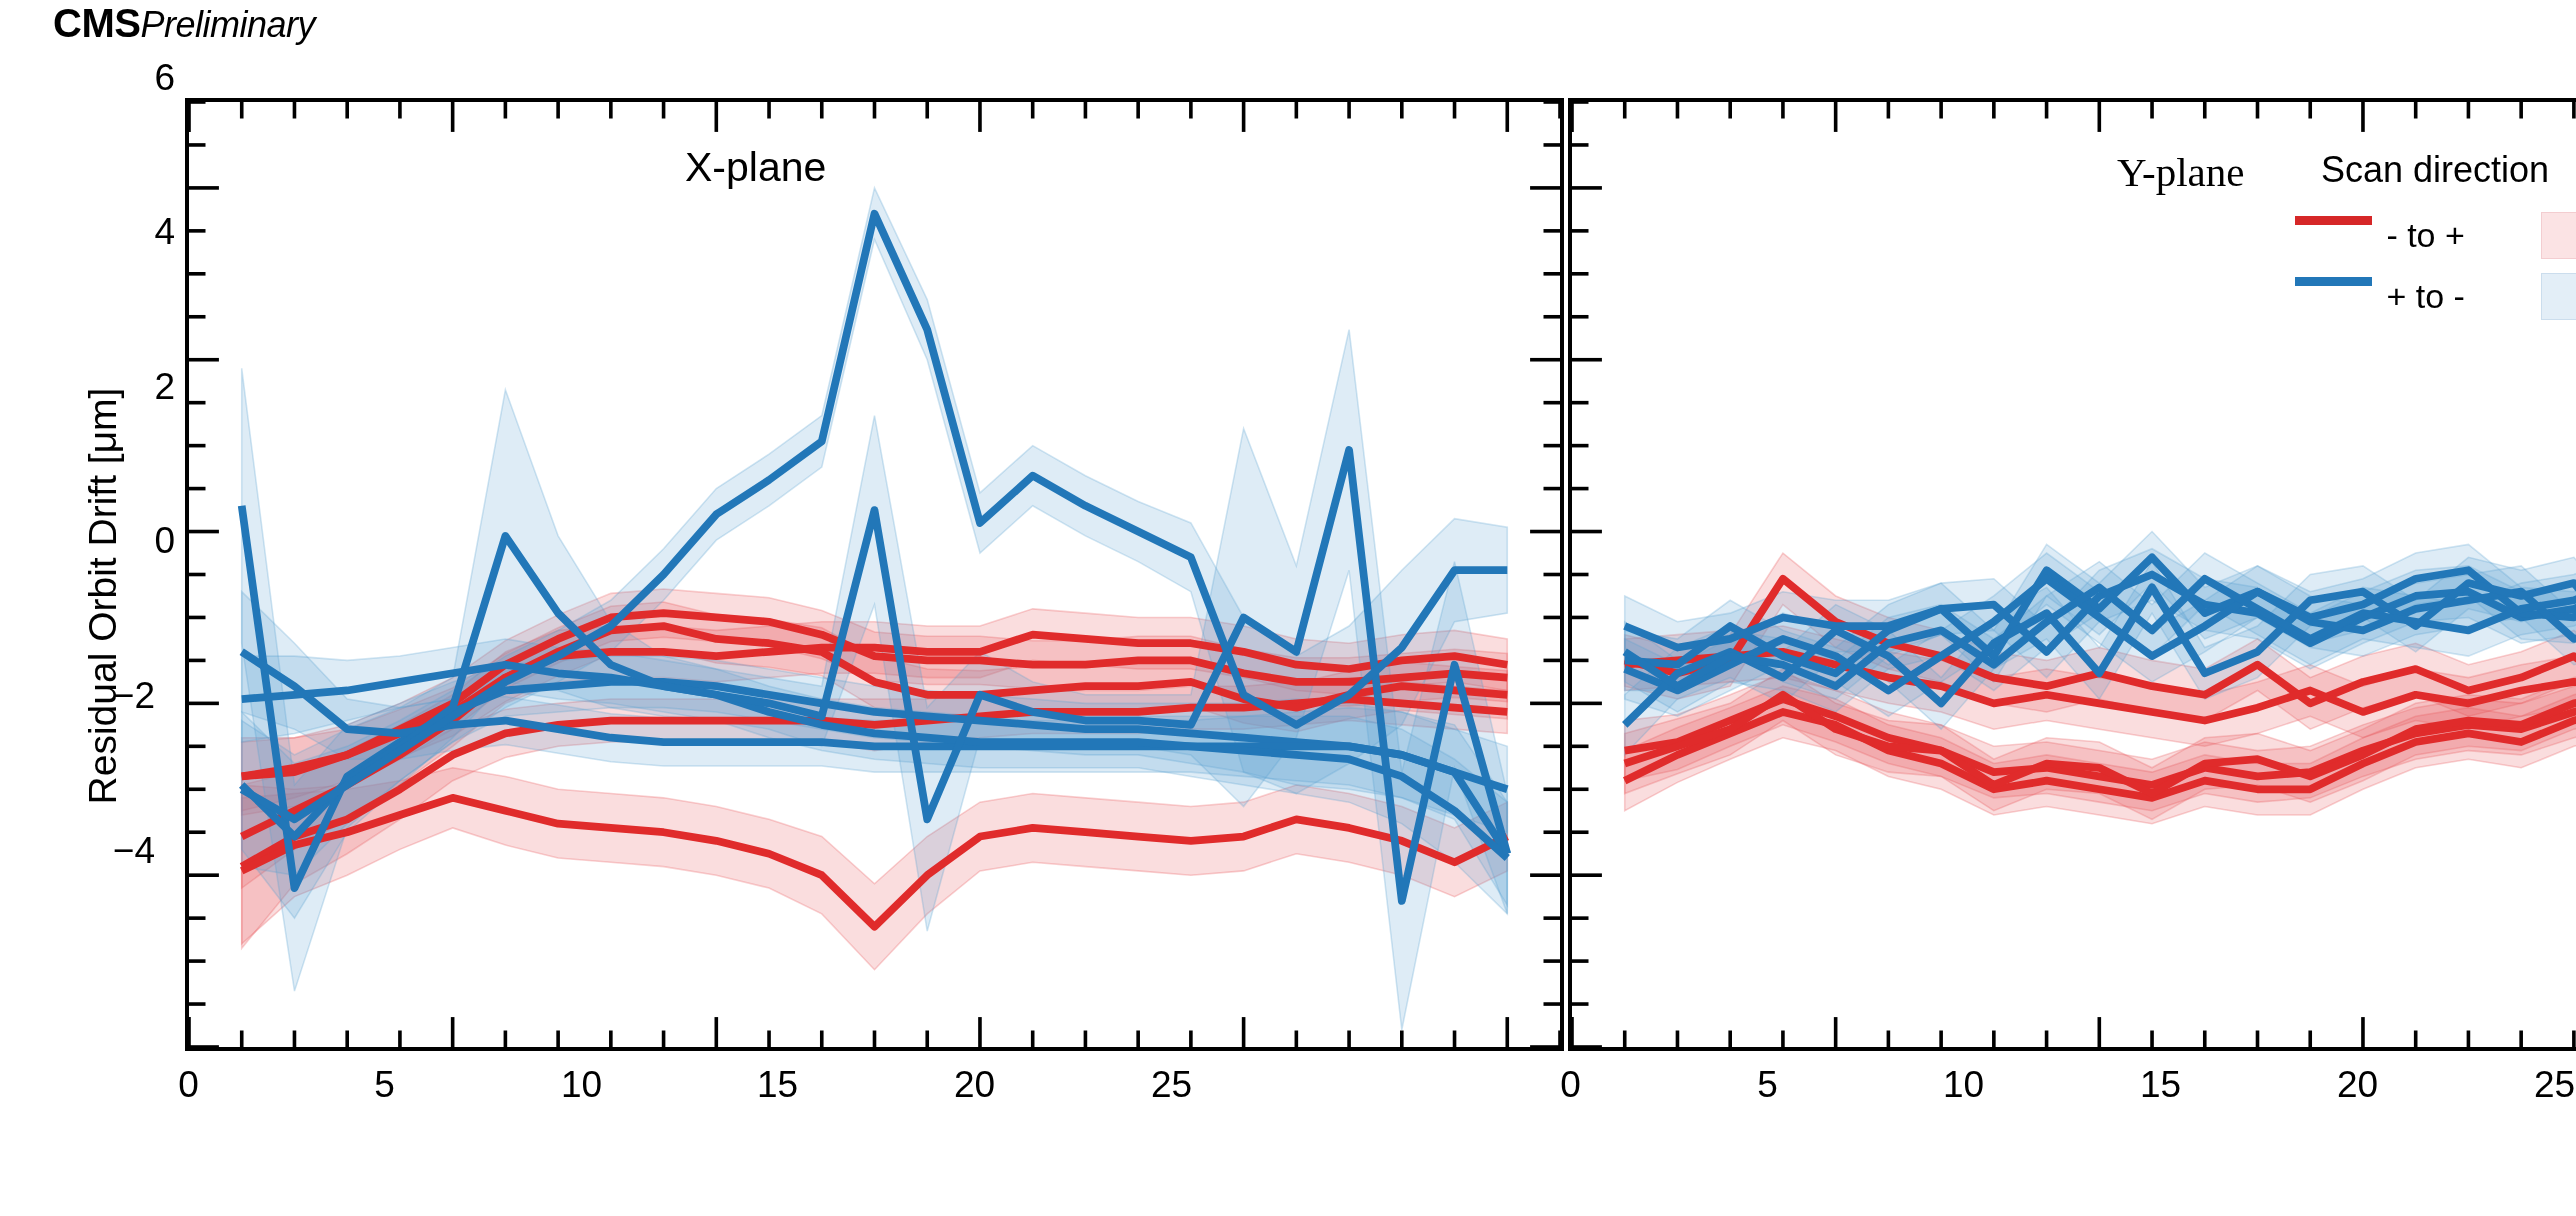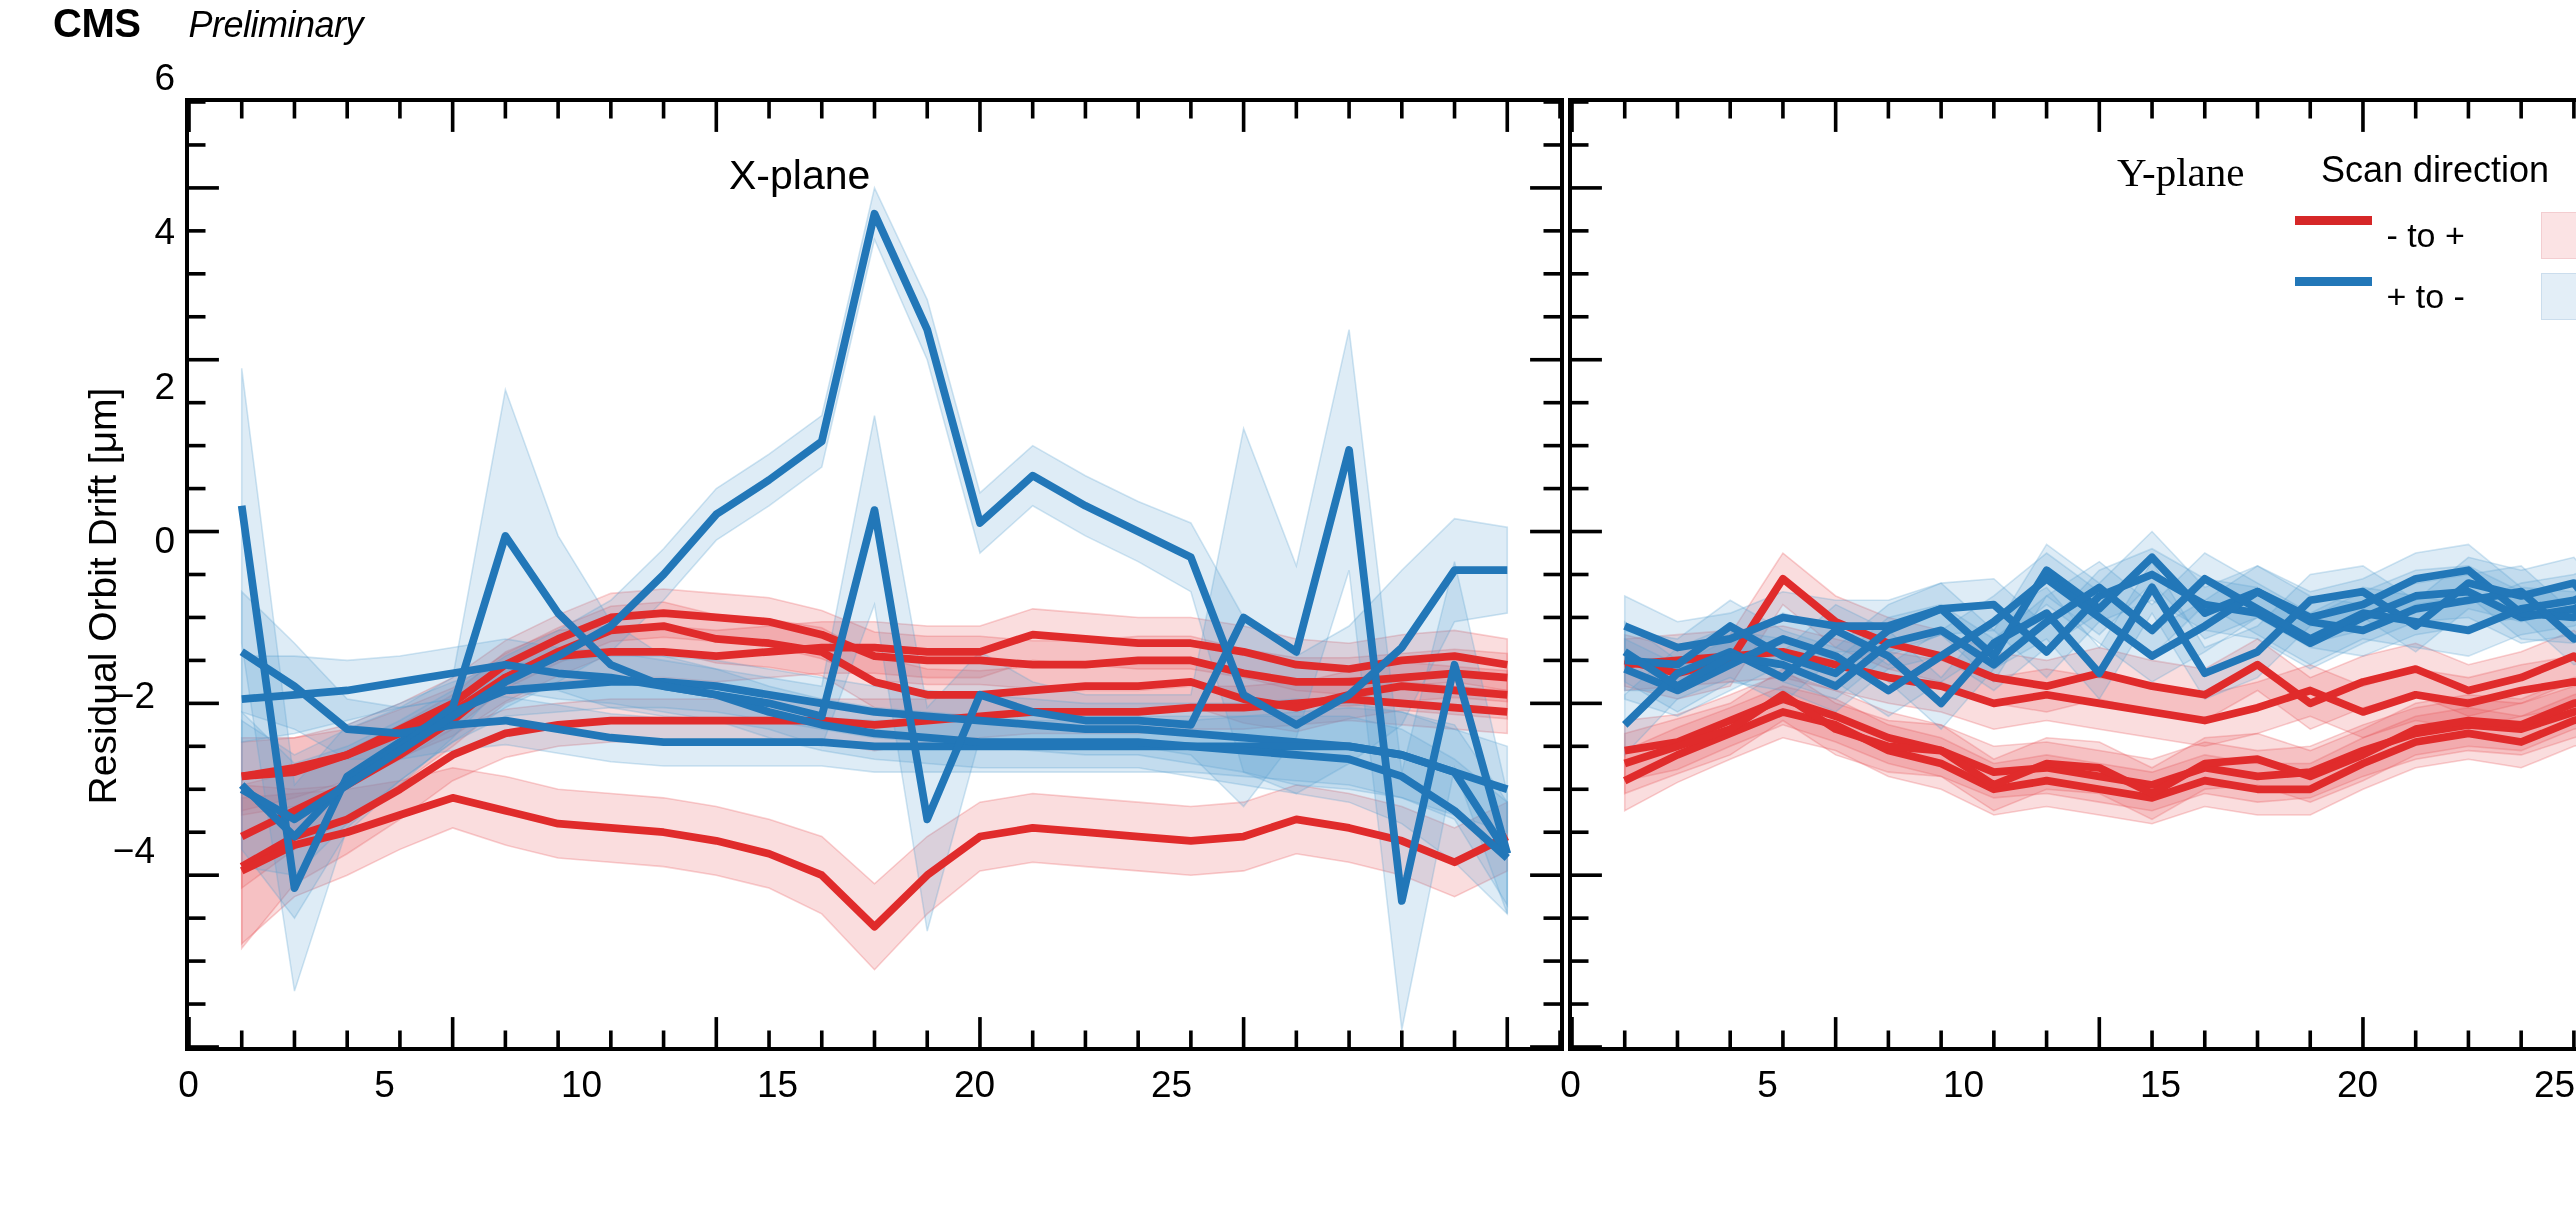--- a/index.html
+++ b/index.html
@@ -1,34 +1,34 @@
 <!DOCTYPE html>
 <html style="font-size:8.2px"><head>
 <meta charset="utf-8">
 <title>CMS Preliminary — Residual Orbit Drift</title>
 <style>
   html,body{margin:0;padding:0;background:#ffffff;}
   body{width:2963px;height:1217px;font-family:"Liberation Sans",sans-serif;color:#000;overflow:hidden;}
   #root{position:relative;width:2963px;height:1217px;background:#fff;}
 
   .hdr-cms{position:absolute;left:53px;top:3.1px;font-size:40px;font-weight:bold;letter-spacing:-0.5px;line-height:1;white-space:nowrap;}
-  .hdr-cms .prelim{font-style:italic;font-weight:normal;font-size:36px;margin-left:48px;}
+  .hdr-cms .prelim{font-style:italic;font-weight:normal;font-size:36px;}
 
   .ylabel{position:absolute;left:-309px;top:574px;width:824px;text-align:center;
           transform:rotate(-90deg);transform-origin:center center;font-size:39px;white-space:nowrap;}
 
   .panel{position:absolute;top:98px;height:953px;box-sizing:border-box;
          border:4.6px solid #000;background:#fff;overflow:hidden;}
   #panelX{left:185px;width:1379px;border-right-width:4.6px;}
   #panelY{left:1568px;width:1379px;border-left-width:4.6px;}
 
   .panel svg{position:absolute;left:0;top:0;width:100%;height:100%;display:block;}
 
   .planelabel{position:absolute;font-size:41px;white-space:nowrap;}
-  #labelX{left:685px;top:152px;margin-left:44px;}
+  #labelX{left:685px;top:144px;}
   #labelY{left:2117px;top:148px;font-family:Liberation Serif, serif;}
 
   .ticklbl{position:absolute;font-size:37px;white-space:nowrap;}
   .ytick{text-align:right;width:93px;}
   .xtick{text-align:center;width:103px;}
 
   .legend{position:absolute;left:2295px;top:149px;width:659px;}
   .legend-title{font-size:36px;white-space:nowrap;text-align:left;padding-left:26px;}
   .legend-rows{margin-top:14.4px;}
   .legend-row{display:flex;align-items:center;height:61px;}

